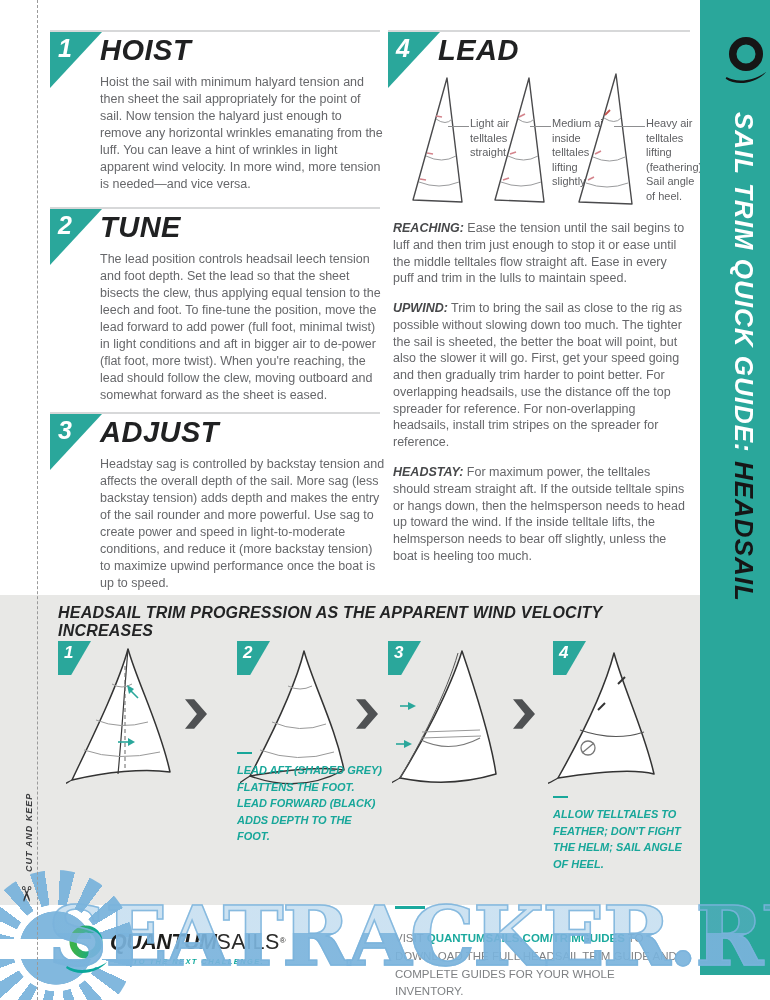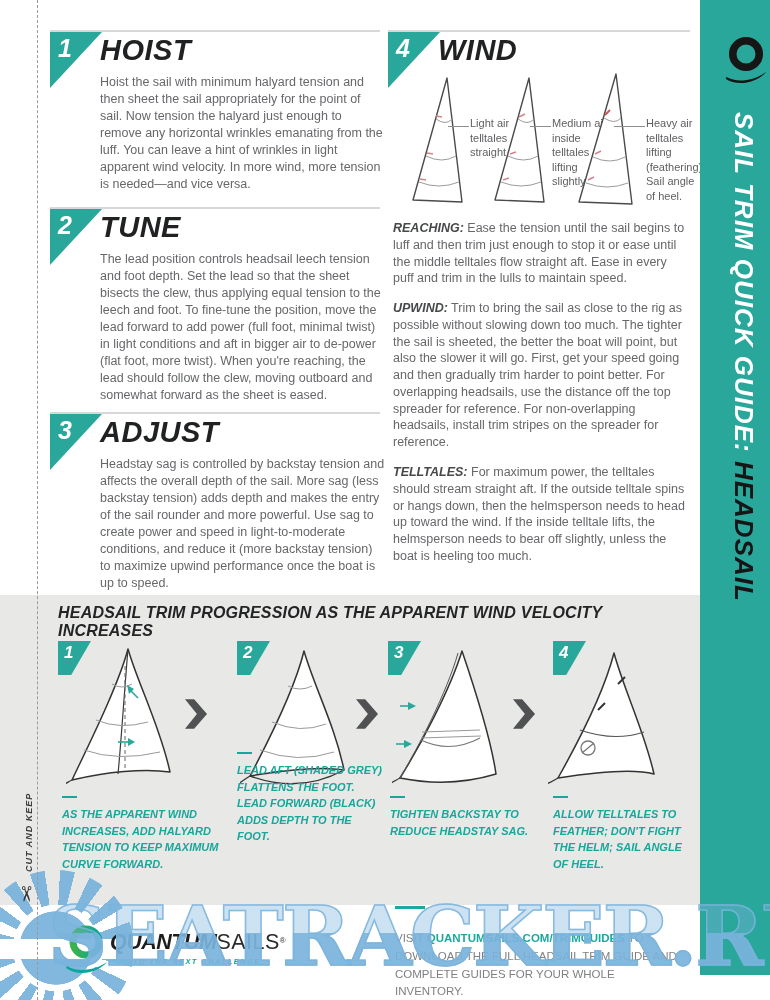--- a/index.html
+++ b/index.html
@@ -107,21 +107,21 @@
         <span>3</span>
       </div>
     <div class="sec-title">ADJUST</div>
     <div class="sec-body">Headstay sag is controlled by backstay tension and affects the overall depth of the sail. More sag (less backstay tension) adds depth and makes the entry of the sail rounder and more powerful. Use sag to create power and speed in light-to-moderate conditions, and reduce it (more backstay tension) to maximize upwind performance once the boat is up to speed.</div>
   </div>
 
   <div class="section" style="left:388px;top:30px;width:302px;">
     <div class="badge-big">
         <span>4</span>
       </div>
-    <div class="sec-title">WIND</div>
+    <div class="sec-title">LEAD</div>
   </div>
 
   <svg class="tsail" style="left:406px;top:74px;" width="58" height="132" viewBox="0 0 58 132">
     <path d="M41,4 L7,126 L56,128 Z" fill="#fff" stroke="#4a4a4c" stroke-width="1.4" stroke-linejoin="round"></path>
     <path d="M30,45 Q40,52 46,45" fill="none" stroke="#9a9b9d" stroke-width="1"></path>
     <path d="M20,82 Q36,90 50,82" fill="none" stroke="#9a9b9d" stroke-width="1"></path>
     <path d="M13,108 Q33,116 53,108" fill="none" stroke="#9a9b9d" stroke-width="1"></path>
     <path d="M30,42 l6,1" stroke="#d4848c" stroke-width="1.6"></path>
     <path d="M21,79 l6,1" stroke="#d4848c" stroke-width="1.6"></path>
     <path d="M14,105 l6,1" stroke="#d4848c" stroke-width="1.6"></path>
@@ -153,21 +153,21 @@
   <div class="connector" style="left:614px;top:126px;width:31px;"></div>
   <div class="tlabel" style="left:646px;top:116px;width:56px;">Heavy air telltales lifting (feathering). Sail angle of heel.</div>
 
   <div class="tp" style="top:220px;">
     <span class="lead">REACHING:</span><span> Ease the tension until the sail begins to luff and then trim just enough to stop it or ease until the middle telltales flow straight aft. Ease in every puff and trim in the lulls to maintain speed.</span>
   </div>
   <div class="tp" style="top:300px;">
     <span class="lead">UPWIND:</span><span> Trim to bring the sail as close to the rig as possible without slowing down too much. The tighter the sail is sheeted, the better the boat will point, but also the slower it will go. First, get your speed going and then gradually trim harder to point better. For overlapping headsails, use the distance off the top spreader for reference. For non-overlapping headsails, install trim stripes on the spreader for reference.</span>
   </div>
   <div class="tp" style="top:464px;">
-    <span class="lead">TELLTALES:</span><span> For maximum power, the telltales should stream straight aft. If the outside telltale spins or hangs down, then the helmsperson needs to head up toward the wind. If the inside telltale lifts, the helmsperson needs to bear off slightly, unless the boat is heeling too much.</span>
+    <span class="lead">HEADSTAY:</span><span> For maximum power, the telltales should stream straight aft. If the outside telltale spins or hangs down, then the helmsperson needs to head up toward the wind. If the inside telltale lifts, the helmsperson needs to bear off slightly, unless the boat is heeling too much.</span>
   </div>
 
   <div class="band-heading">HEADSAIL TRIM PROGRESSION AS THE APPARENT WIND VELOCITY INCREASES</div>
 
   <div class="badge-small" style="left:58px;top:641px;">
       <span>1</span>
     </div>
   <svg class="psail" style="left:66px;top:644px;" width="114" height="142" viewBox="0 0 114 142">
     <path d="M62,5 C52,42 24,98 6,136 C40,128 78,124 104,128 C94,82 72,40 62,5 Z" fill="#fff" stroke="#333" stroke-width="1.5" stroke-linejoin="round"></path>
     <path d="M6,136 C2,138 -1,140 -4,141" fill="none" stroke="#333" stroke-width="1.3"></path>
@@ -228,23 +228,21 @@
   <svg class="psail" style="left:548px;top:648px;" width="118" height="136" viewBox="0 0 118 136">
     <path d="M66,5 C56,44 28,98 10,130 C48,124 84,120 106,126 C96,82 76,42 66,5 Z" fill="#fff" stroke="#333" stroke-width="1.5" stroke-linejoin="round"></path>
     <path d="M10,130 C6,132 2,135 -2,136" fill="none" stroke="#333" stroke-width="1.3"></path>
     <path d="M32,82 Q66,94 96,84" fill="none" stroke="#555" stroke-width="1.1"></path>
     <path d="M70,36 L77,29" stroke="#333" stroke-width="2" fill="none"></path>
     <path d="M50,62 L57,55" stroke="#333" stroke-width="2" fill="none"></path>
     <circle cx="40" cy="100" r="7" fill="none" stroke="#777" stroke-width="1.3"></circle>
     <path d="M34,105 L46,95" stroke="#777" stroke-width="1.3" fill="none"></path>
   </svg>
 
-  <div class="cap" style="left:62px;top:796px;width:165px;">AS THE APPARENT WIND INCREASES, ADD HALYARD TENSION TO KEEP MAXIMUM CURVE FORWARD.</div>
   <div class="cap" style="left:237px;top:752px;width:150px;">LEAD AFT (SHADED GREY) FLATTENS THE FOOT. LEAD FORWARD (BLACK) ADDS DEPTH TO THE FOOT.</div>
-  <div class="cap" style="left:390px;top:796px;width:158px;">TIGHTEN BACKSTAY TO REDUCE HEADSTAY SAG.</div>
   <div class="cap" style="left:553px;top:796px;width:145px;">ALLOW TELLTALES TO FEATHER; DON'T FIGHT THE HELM; SAIL ANGLE OF HEEL.</div>
 
   <div class="sidebar">
     <svg class="q-logo" width="46" height="64" viewBox="0 0 52 66">
       <circle cx="26" cy="24" r="15" fill="none" stroke="#161616" stroke-width="8.5"></circle>
       <path d="M3,52 C16,61 38,57 49,44 C36,54 16,57 4,50 Z" fill="#141414"></path>
     </svg>
     <div class="sidebar-title">
       <span class="t1">SAIL TRIM QUICK GUIDE: </span><span class="t2">HEADSAIL</span>
     </div>

